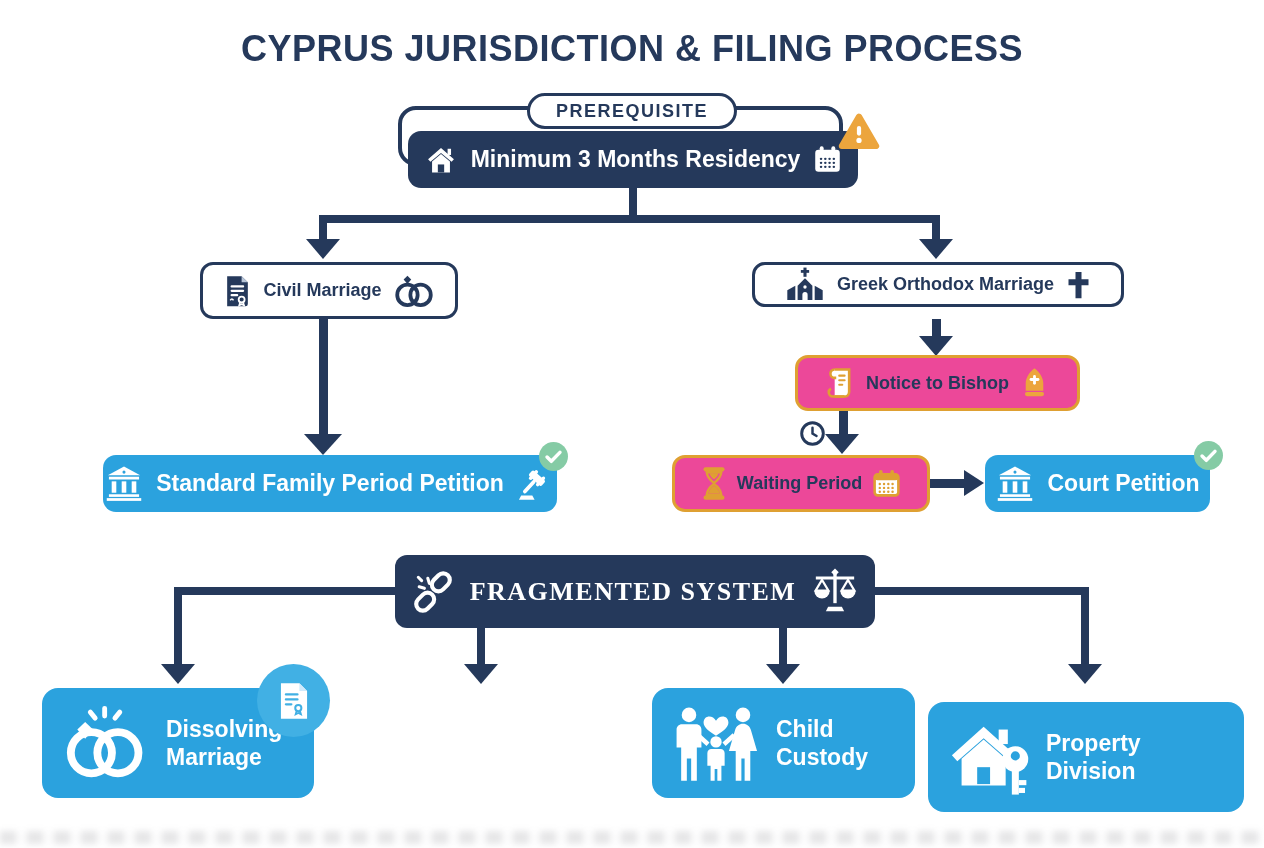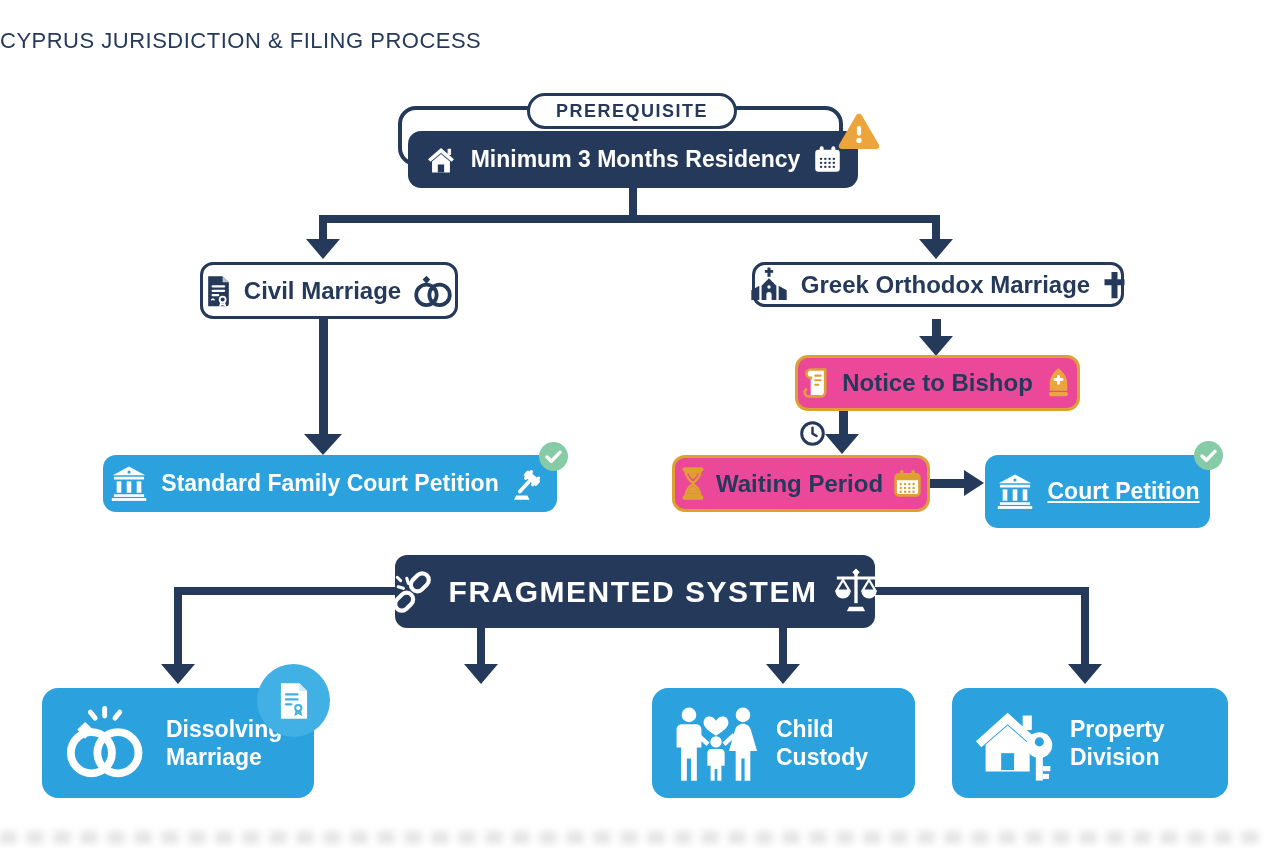--- a/index.html
+++ b/index.html
@@ -4,52 +4,52 @@
 <style>
   :root{
     --navy:#25395B; --blue:#2BA2DE; --blue2:#41B0E4;
     --orange:#DFA032; --amber:#ECA53D; --green:#85CBA5;
   }
   *{box-sizing:border-box;}
   body{margin:0;background:#fff;font-family:"Liberation Sans",sans-serif;}
   #canvas{position:relative;width:1264px;height:848px;background:#fff;overflow:hidden;}
 
   .abs{position:absolute;}
-  .title{left:0;right:0;top:28px;text-align:left;font-size:22px;font-weight:400;
+  .title{left:0;right:0;top:28px;text-align:center;font-size:36px;font-weight:700;
          color:var(--navy);letter-spacing:.5px;}
 
   
   .vline,.hline{position:absolute;background:var(--navy);}
   .ah-down{position:absolute;width:0;height:0;
            border-left:17px solid transparent;border-right:17px solid transparent;
            border-top:20px solid var(--navy);}
   .ah-right{position:absolute;width:0;height:0;
             border-top:13px solid transparent;border-bottom:13px solid transparent;
             border-left:20px solid var(--navy);}
 
   
   .node{position:absolute;display:flex;align-items:center;justify-content:center;
         border-radius:13px;gap:12px;padding:0 24px;}
   .navy-fill{background:var(--navy);color:#fff;}
   .blue-fill{background:var(--blue);color:#fff;}
   .outline-navy{background:#fff;border:3.5px solid var(--navy);color:var(--navy);}
   .outline-orange{background:#ec4899;border:3.5px solid var(--orange);color:var(--navy);}
   .node .lbl{font-weight:700;white-space:nowrap;}
-  .lbl-22{font-size:24px;} .lbl-23{font-size:23px;}
+  .lbl-22{font-size:18px;} .lbl-23{font-size:23px;}
 
   .pre-outline{position:absolute;left:398px;top:106px;width:445px;height:60px;
                border:4px solid var(--navy);border-radius:18px;background:transparent;z-index:1;}
   .pre-pill{position:absolute;left:50%;transform:translateX(-50%);top:93px;height:36px;
             padding:0 26px;background:#fff;border:3.5px solid var(--navy);border-radius:19px;
             display:flex;align-items:center;z-index:3;}
   .pre-pill span{font-size:18px;font-weight:800;color:var(--navy);letter-spacing:1.5px;}
 
   .badge{position:absolute;z-index:4;line-height:0;}
 
-  .frag{letter-spacing:1.5px;font-size:30px;font-weight:800;}
+  .frag{letter-spacing:1.5px;font-size:26px;font-weight:800;font-family:Liberation Serif, serif;}
 
   
   .card{position:absolute;top:688px;height:110px;background:var(--blue);border-radius:16px;
         display:flex;align-items:center;gap:14px;padding-left:18px;color:#fff;}
   .card .clabel{font-size:23px;font-weight:700;line-height:1.22;max-width:160px;}
   .badge-circle{position:absolute;left:257px;top:664px;width:73px;height:73px;border-radius:50%;
                 background:var(--blue2);display:flex;align-items:center;justify-content:center;z-index:5;}
 
   .artifact{position:absolute;left:0;top:831px;width:100%;height:13px;opacity:.55;
             background:repeating-linear-gradient(90deg,rgba(165,165,170,.5) 0 16px,rgba(235,235,238,.25) 16px 27px);
@@ -168,21 +168,21 @@
         <path d="M13 1 2.5 6.6h21z"></path>
         <circle cx="13" cy="4.6" r="1" style="fill:var(--blue)"></circle>
         <rect x="3.2" y="7.6" width="19.6" height="1.8"></rect>
         <rect x="5" y="10.6" width="3" height="7.4"></rect>
         <rect x="11.5" y="10.6" width="3" height="7.4"></rect>
         <rect x="18" y="10.6" width="3" height="7.4"></rect>
         <rect x="3.2" y="19" width="19.6" height="1.7"></rect>
         <rect x="1.8" y="21.5" width="22.4" height="1.8"></rect>
       </svg>
     </span>
-    <span class="lbl lbl-23">Standard Family Court Petition</span>
+    <span class="lbl lbl-23">Standard Family Period Petition</span>
     <span>
       <svg viewBox="0 0 28 26" width="40" height="37" fill="#fff">
         <g transform="rotate(42 14 10)">
           <rect x="8" y="6.5" width="12" height="5" rx="1.2"></rect>
           <rect x="9.5" y="4.8" width="2.4" height="8.4" rx="1.1"></rect>
           <rect x="16.2" y="4.8" width="2.4" height="8.4" rx="1.1"></rect>
           <rect x="12.7" y="11" width="2.6" height="12" rx="1.3"></rect>
         </g>
         <path d="M2 24.5h11l-1.6-3H3.6z"></path>
       </svg>
@@ -261,21 +261,21 @@
             <circle cx="13.4" cy="18.4" r=".95"></circle>
             <circle cx="16.7" cy="18.4" r=".95"></circle>
         </g>
       </svg>
     </span>
   </div>
 
   <div class="hline" style="left:930px;top:479px;width:38px;height:9px;"></div>
   <div class="ah-right" style="left:964px;top:470px;"></div>
 
-  <div class="node blue-fill" style="left:985px;top:455px;width:225px;height:73px;text-decoration:underline;">
+  <div class="node blue-fill" style="left:985px;top:455px;width:225px;height:57px;">
     <span>
       <svg viewBox="0 0 26 24" width="40" height="37" fill="#fff">
         <path d="M13 1 2.5 6.6h21z"></path>
         <circle cx="13" cy="4.6" r="1" style="fill:var(--blue)"></circle>
         <rect x="3.2" y="7.6" width="19.6" height="1.8"></rect>
         <rect x="5" y="10.6" width="3" height="7.4"></rect>
         <rect x="11.5" y="10.6" width="3" height="7.4"></rect>
         <rect x="18" y="10.6" width="3" height="7.4"></rect>
         <rect x="3.2" y="19" width="19.6" height="1.7"></rect>
         <rect x="1.8" y="21.5" width="22.4" height="1.8"></rect>
@@ -360,21 +360,21 @@
         <circle cx="27" cy="4.4" r="2.7"></circle>
         <path d="M27 7.7c1.4 0 2.5.9 2.9 2.2l2.3 7.9h-2.5v11h-2.1v-8.2h-1.2v8.2h-2.1v-11h-2.5l2.3-7.9c.4-1.3 1.5-2.2 2.9-2.2z"></path>
         <path d="M23.2 11.2l-3.8 3.4 1.1 1.3 3.8-3.4z"></path>
         <circle cx="17" cy="14.4" r="2.1"></circle>
         <path d="M15.3 17h3.4c.9 0 1.5.7 1.5 1.6v4.6h-1.2v5.6h-1.5v-4.4h-1v4.4H15v-5.6h-1.2v-4.6c0-.9.6-1.6 1.5-1.6z"></path>
       </svg>
     </span>
     <span class="clabel">Child Custody</span>
   </div>
 
-  <div class="card" style="left:952px;width:276px;">
+  <div class="card" style="left:928px;width:316px;margin-top:14px;">
     <span>
       <svg viewBox="0 0 32 30" width="86" height="81" fill="#fff">
         <path d="M2.2 14.2 14 3.6l11.8 10.6-2 2.2L14 7.8 4.2 16.4z"></path>
         <rect x="19.6" y="4.6" width="3.4" height="5.4"></rect>
         <path d="M5.8 15.5 14 8.3l8.2 7.2v9.9H5.8z"></path>
         <rect x="11.6" y="18.6" width="4.8" height="6.3" style="fill:var(--blue)"></rect>
         <circle cx="25.8" cy="15.6" r="4.8"></circle>
         <circle cx="25.8" cy="14.4" r="1.7" style="fill:var(--blue)"></circle>
         <rect x="24.5" y="19.8" width="2.6" height="9"></rect>
         <rect x="27.1" y="23.4" width="2.8" height="1.9"></rect>

